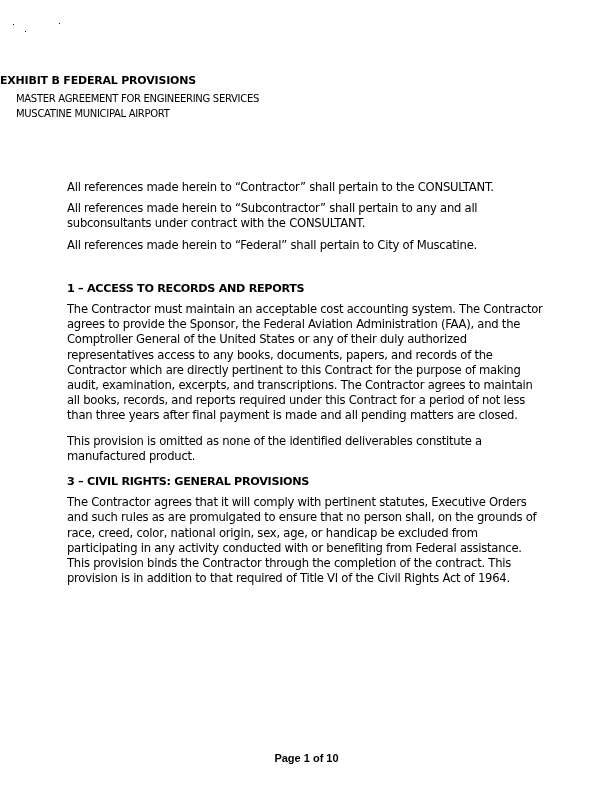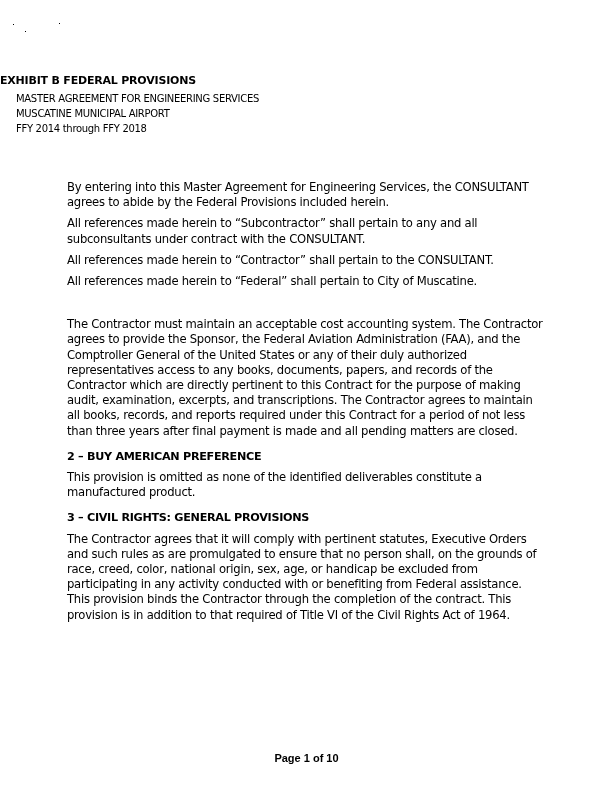--- a/index.html
+++ b/index.html
@@ -23,38 +23,36 @@
 <body>
 
 <div class="speck" style="left:13px;top:24px;"></div>
 <div class="speck" style="left:25px;top:31px;"></div>
 <div class="speck" style="left:59px;top:23px;"></div>
 
 <div class="header">
   <div class="title">EXHIBIT B FEDERAL PROVISIONS</div>
   <div class="sub">MASTER AGREEMENT FOR ENGINEERING SERVICES</div>
   <div class="sub">MUSCATINE MUNICIPAL AIRPORT</div>
-  <div class="sub">FFY 2014 through FFY 2018</div>
 </div>
 
 <div class="body">
-  <p>By entering into this Master Agreement for Engineering Services, the CONSULTANT agrees to abide by the Federal Provisions included herein.</p>
+  <p>All references made herein to “Contractor” shall pertain to the CONSULTANT.</p>
   <p>All references made herein to “Subcontractor” shall pertain to any and all subconsultants under contract with the CONSULTANT.</p>
-  <p>All references made herein to “Contractor” shall pertain to the CONSULTANT.</p>
   <p>All references made herein to “Federal” shall pertain to City of Muscatine.</p>
 
   <div class="gap-large"></div>
 
   <div class="section">
+    <div class="section-title">1 – ACCESS TO RECORDS AND REPORTS</div>
     <p>The Contractor must maintain an acceptable cost accounting system.  The Contractor agrees to provide the Sponsor, the Federal Aviation Administration (FAA), and the Comptroller General of the United States or any of their duly authorized representatives access to any books, documents, papers, and records of the Contractor which are directly pertinent to this Contract for the purpose of making audit, examination, excerpts, and transcriptions.  The Contractor agrees to maintain all books, records, and reports required under this Contract for a period of not less than three years after final payment is made and all pending matters are closed.</p>
   </div>
   <div class="gap-small"></div>
 
   <div class="section">
-    <div class="section-title">2 – BUY AMERICAN PREFERENCE</div>
     <p>This provision is omitted as none of the identified deliverables constitute a manufactured product.</p>
   </div>
   <div class="gap-small"></div>
 
   <div class="section">
     <div class="section-title">3 – CIVIL RIGHTS: GENERAL PROVISIONS</div>
     <p>The Contractor agrees that it will comply with pertinent statutes, Executive Orders and such rules as are promulgated to ensure that no person shall, on the grounds of race, creed, color, national origin, sex, age, or handicap be excluded from participating in any activity conducted with or benefiting from Federal assistance.  This provision binds the Contractor through the completion of the contract.  This provision is in addition to that required of Title VI of the Civil Rights Act of 1964.</p>
   </div>
 </div>
 

